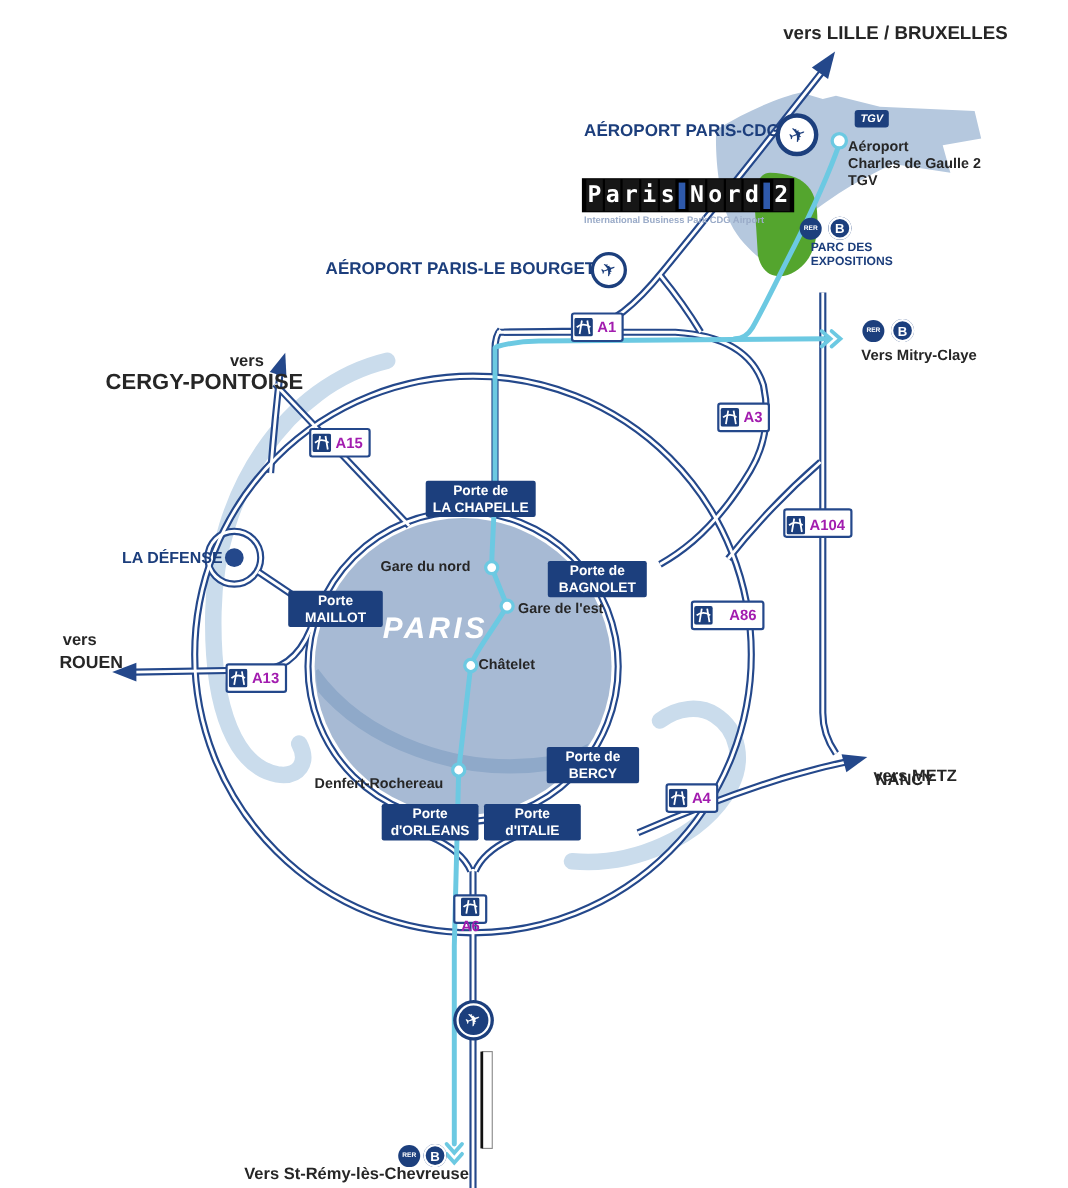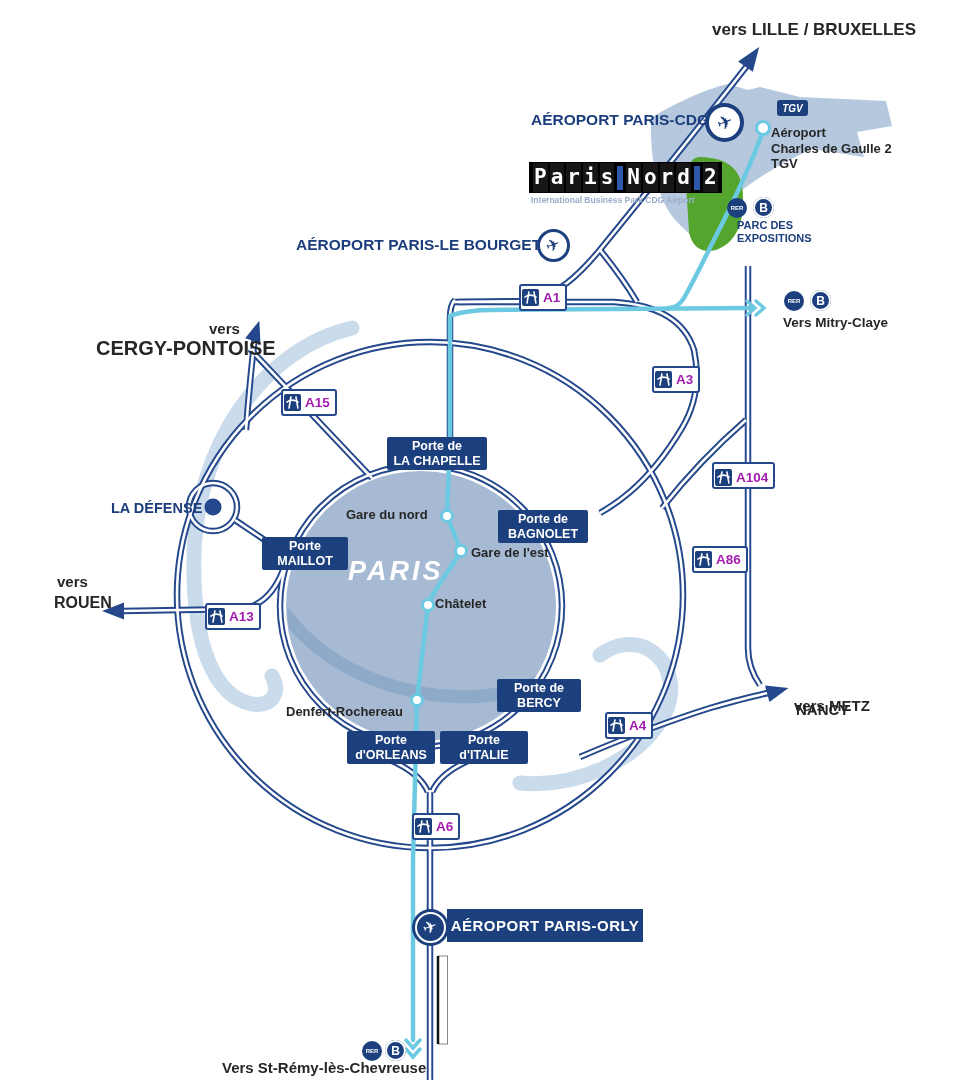--- a/index.html
+++ b/index.html
@@ -287,53 +287,52 @@
   <div class="abadge" style="left:712px;top:462px;align-items:flex-end;">
     <span class="mglyph">
         <svg viewBox="0 0 18 18">
           <rect width="18" height="18" rx="2" fill="#1c3f7d"></rect>
           <path d="M5.2,15.5 L7.4,2.5 M12.6,2.5 L14.8,15.5" stroke="#fff" stroke-width="1.7" fill="none"></path>
           <path d="M2.5,9 C6,5.6 12,5.6 15.5,9" stroke="#fff" stroke-width="1.7" fill="none"></path>
         </svg>
       </span>
     <span class="num">A104</span>
   </div>
-  <div class="abadge" style="left:692px;top:546px;">
+  <div class="abadge" style="left:628px;top:546px;gap:11px;">
     <span class="mglyph">
         <svg viewBox="0 0 18 18">
           <rect width="18" height="18" rx="2" fill="#1c3f7d"></rect>
           <path d="M5.2,15.5 L7.4,2.5 M12.6,2.5 L14.8,15.5" stroke="#fff" stroke-width="1.7" fill="none"></path>
           <path d="M2.5,9 C6,5.6 12,5.6 15.5,9" stroke="#fff" stroke-width="1.7" fill="none"></path>
         </svg>
       </span>
     <span class="num">A86</span>
   </div>
   <div class="abadge" style="left:605px;top:712px;">
     <span class="mglyph">
         <svg viewBox="0 0 18 18">
           <rect width="18" height="18" rx="2" fill="#1c3f7d"></rect>
           <path d="M5.2,15.5 L7.4,2.5 M12.6,2.5 L14.8,15.5" stroke="#fff" stroke-width="1.7" fill="none"></path>
           <path d="M2.5,9 C6,5.6 12,5.6 15.5,9" stroke="#fff" stroke-width="1.7" fill="none"></path>
         </svg>
       </span>
     <span class="num">A4</span>
   </div>
-  <div class="abadge" style="left:412px;top:813px;">
+  <div class="abadge" style="left:412px;top:813px;flex-direction:column;">
     <span class="mglyph">
         <svg viewBox="0 0 18 18">
           <rect width="18" height="18" rx="2" fill="#1c3f7d"></rect>
           <path d="M5.2,15.5 L7.4,2.5 M12.6,2.5 L14.8,15.5" stroke="#fff" stroke-width="1.7" fill="none"></path>
           <path d="M2.5,9 C6,5.6 12,5.6 15.5,9" stroke="#fff" stroke-width="1.7" fill="none"></path>
         </svg>
       </span>
     <span class="num">A6</span>
   </div>
 
   <div class="airport-solid" style="left:415px;top:912px;width:27px;height:27px;">
     <span class="plane" style="font-size:17px;color:#fff;">✈</span>
   </div>
-  <div class="orly-badge">AÉROPORT PARIS-ORLY</div>
 
   <div class="rer-circ" style="left:362px;top:1041px;">RER</div>
   <div class="bline-circ" style="left:385px;top:1040px;">B</div>
   <div class="lbl blk" style="left:222px;top:1059px;font-size:15px;">Vers St-Rémy-lès-Chevreuse</div>
 
 </div>
 
 </body></html>

